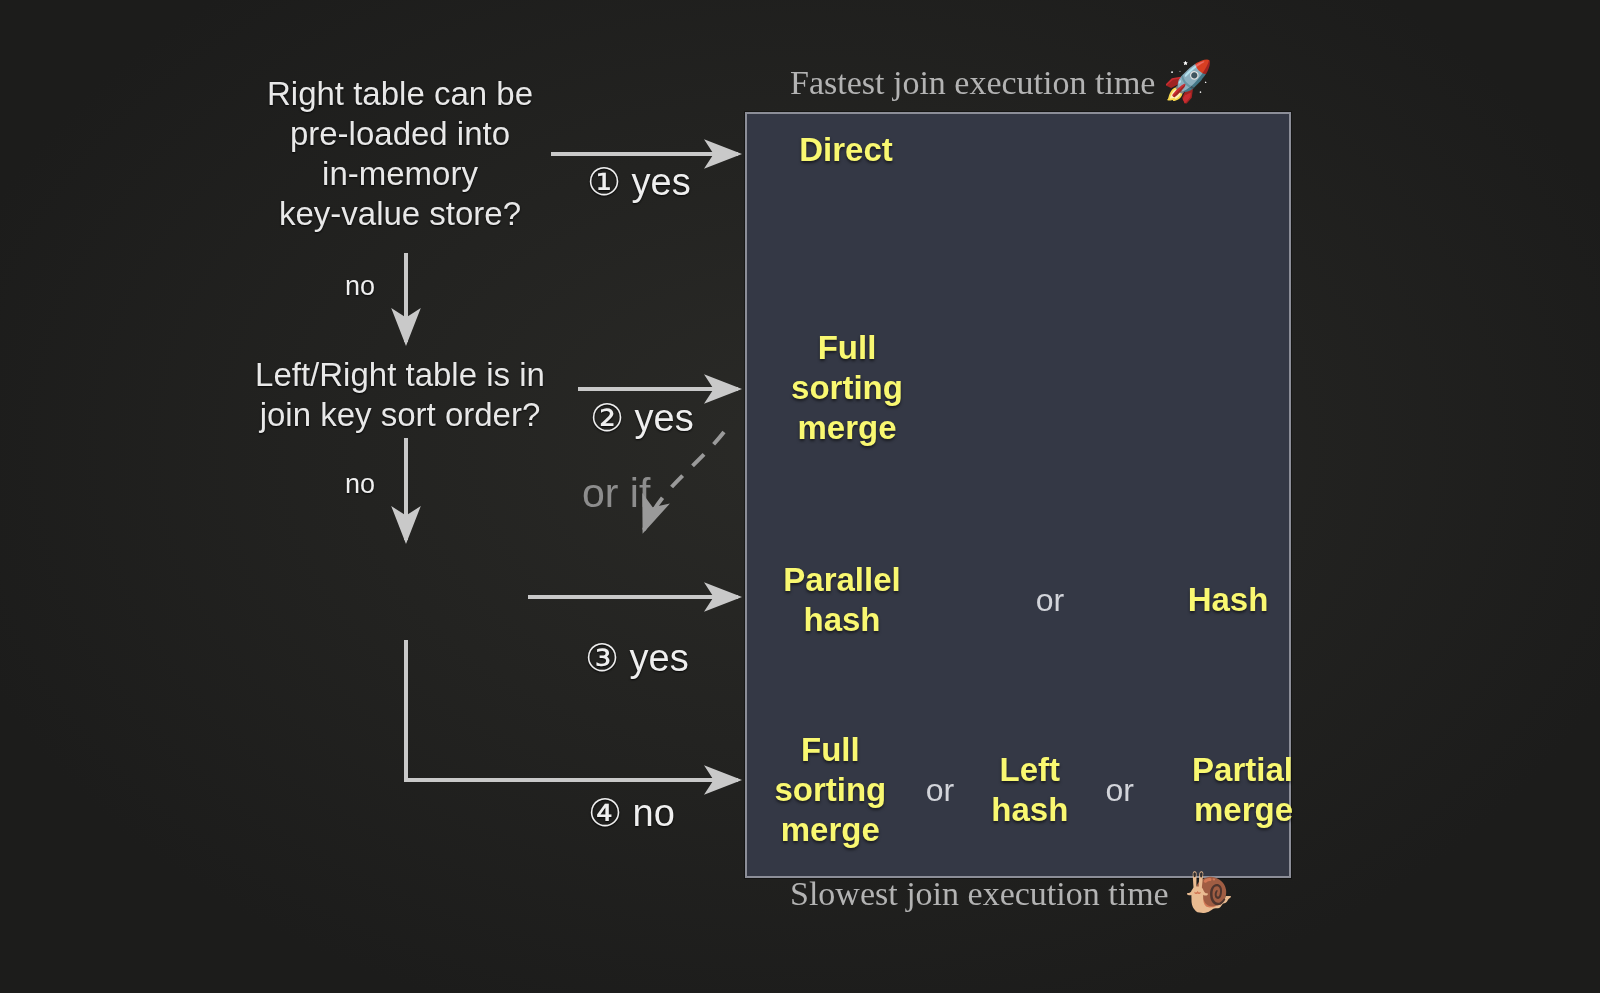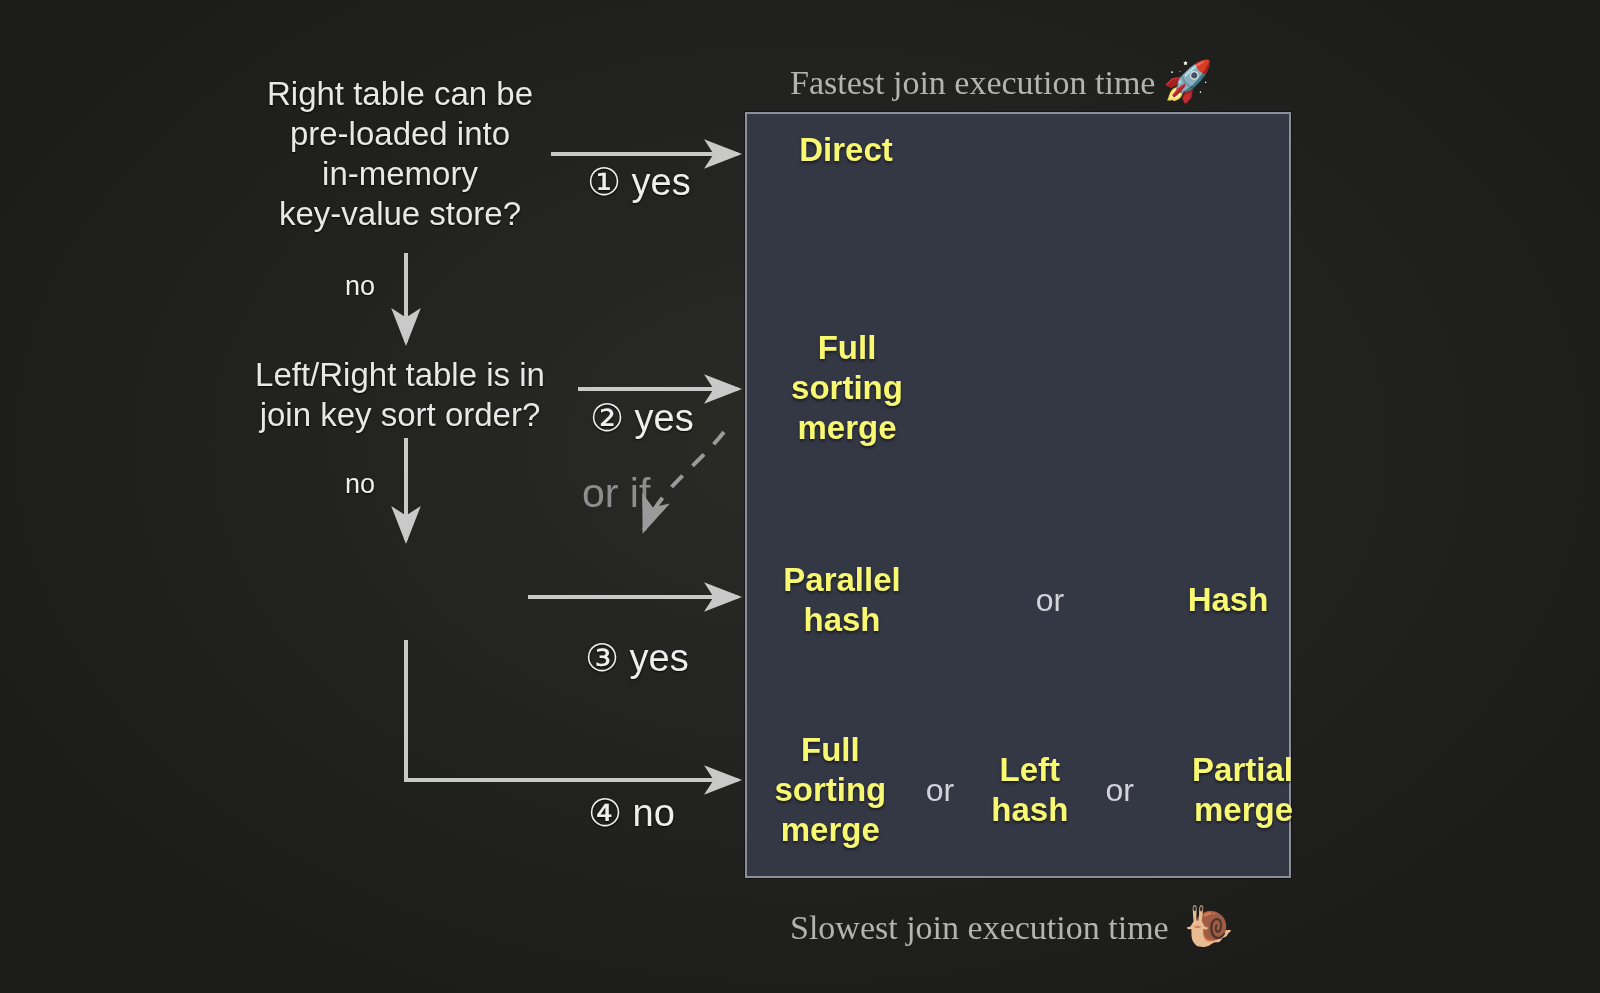--- a/index.html
+++ b/index.html
@@ -139,21 +139,21 @@
       <span class="or" style="padding:0 12px;">or</span>
       <span class="algo" style="width:130px;">Left
 hash</span>
       <span class="or" style="padding:0 12px;">or</span>
       <span class="algo" style="width:150px;text-align:right;">Partial
 merge</span>
     </div>
 
   </div>
 
-  <div class="caption abs" style="left:790px; top:873px;margin-top:34px;">
+  <div class="caption abs" style="left:790px; top:873px;">
     <span>Slowest join execution time</span>
     <span class="emoji" style="margin-left:8px;">🐌</span>
   </div>
 
   <div class="q abs" style="left:210px; top:74px; width:380px;">Right table can be
 pre-loaded into
 in-memory
 key-value store?</div>
 
   <div class="q abs" style="left:190px; top:355px; width:420px;">Left/Right table is in

